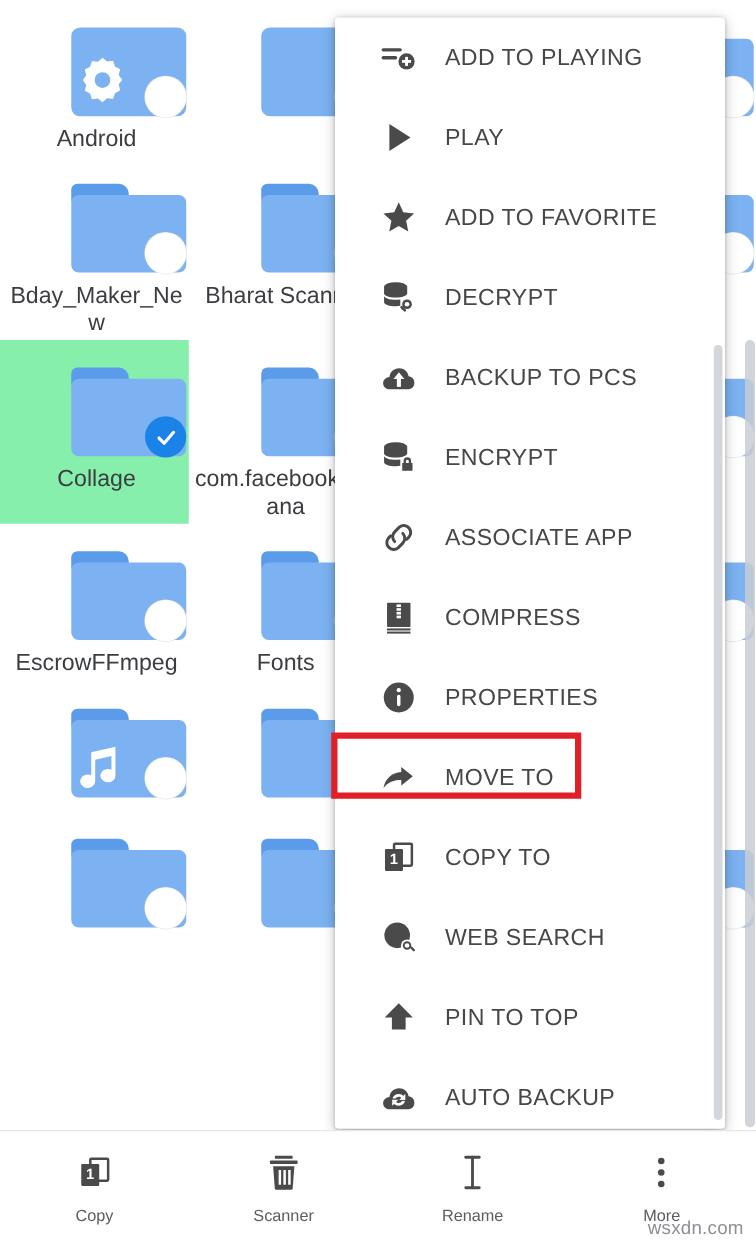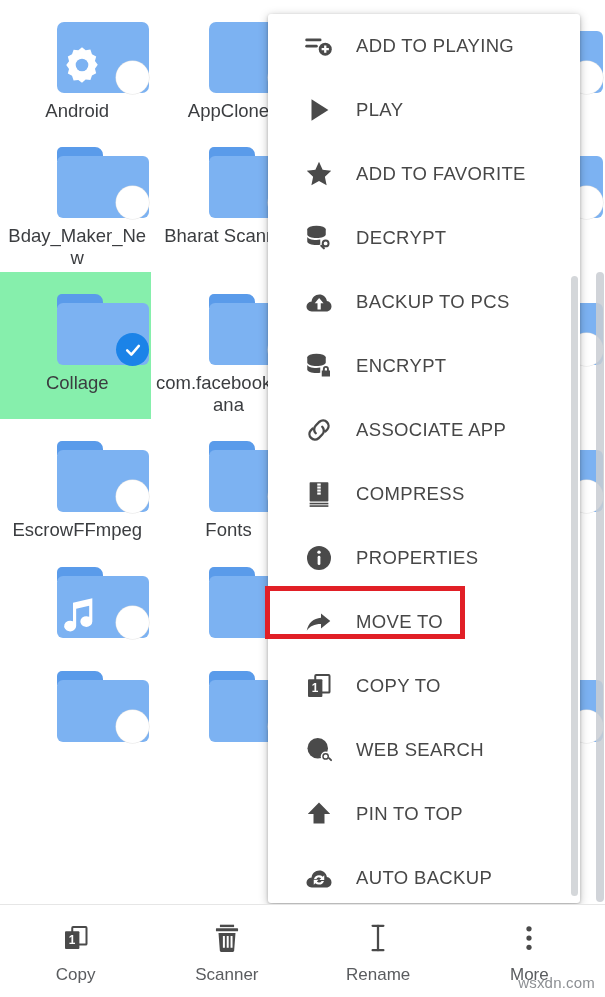--- a/index.html
+++ b/index.html
@@ -218,21 +218,21 @@
   }
   .bar-icon {
     height: 40px;
     display: flex;
     align-items: center;
     justify-content: center;
     color: #4a4a4a;
   }
   .bar-label {
     margin-top: 7px;
-    font-size: 17px;
+    font-size: 13px;
     color: #5a5c5f;
   }
   #watermark {
     position: absolute;
     right: 10px;
     bottom: 6px;
     font-size: 15px;
     color: #8c8f93;
     z-index: 60;
     letter-spacing: 0.2px;
@@ -258,21 +258,20 @@
           </div>
           <div class="file-label">Android</div>
         </div>
         <div class="file-cell">
           <div class="folder-wrap">
             <div class="folder plain">
               <div class="body"></div>
             </div>
             <div class="badge-circle"></div>
           </div>
-          <div class="file-label">AppClone</div>
         </div>
         <div class="file-cell">
           <div class="folder-wrap">
             <div class="folder">
               <div class="tab"></div>
               <div class="body"></div>
             </div>
             <div class="badge-circle"></div>
           </div>
           <div class="file-label"></div>

